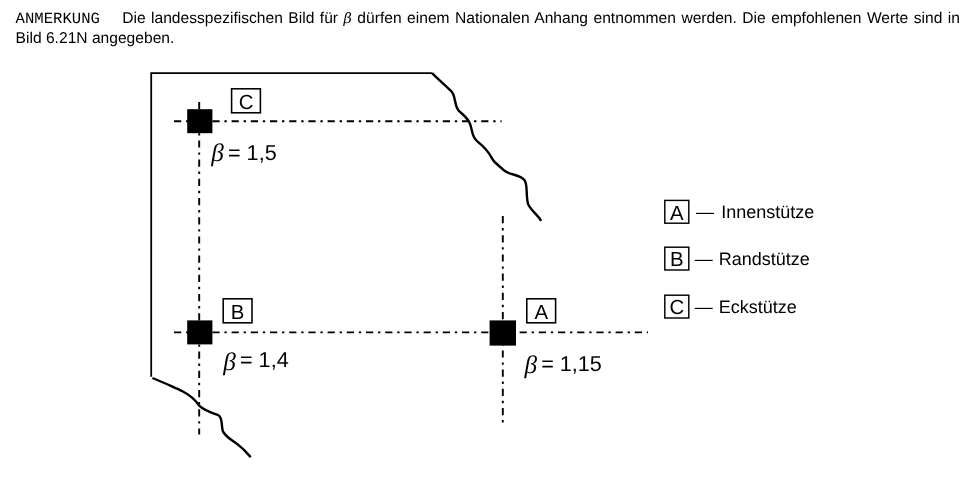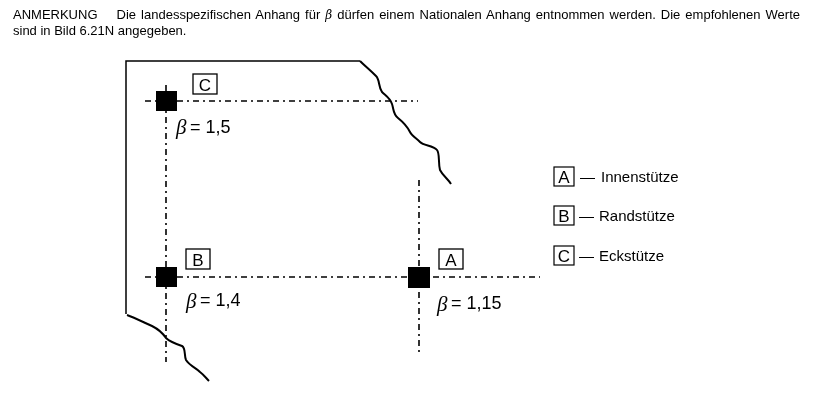--- a/index.html
+++ b/index.html
@@ -1,33 +1,33 @@
 <!DOCTYPE html>
 <html><head>
 <meta charset="utf-8">
 <style>
   html, body { margin: 0; padding: 0; background: #ffffff; }
   body { width: 813px; height: 408px; position: relative; overflow: hidden;
          font-family: "Liberation Sans", sans-serif; color: #000; }
   .note { position: absolute; left: 13px; top: 7px; width: 787px; font-size: 13px; line-height: 16px;
           text-align: justify; text-align-last: left; }
-  .note .lead { margin-right: 14px; }
+  .note .lead { margin-right: 14px; font-family: Liberation Mono, monospace; }
   .note .beta { font-style: italic; font-family: "DejaVu Serif", serif; font-size: 12px; }
   svg { position: absolute; left: 0; top: 0; }
   .lbl { font-family: "Liberation Sans", sans-serif; font-size: 18px; fill: #000; }
   .betatxt { font-family: "Liberation Serif", serif; font-style: italic; font-size: 21px; fill: #000; }
   .legtxt { font-family: "Liberation Sans", sans-serif; font-size: 15px; fill: #000; }
   .boxtxt { font-family: "Liberation Sans", sans-serif; font-size: 17px; fill: #000; }
 </style>
 </head>
 <body>
 
 <div class="note">
   <span class="lead">ANMERKUNG</span>
-  <span>Die landesspezifischen Anhang für</span>
+  <span>Die landesspezifischen Bild für</span>
   <span class="beta">β</span>
   <span>dürfen einem Nationalen Anhang entnommen werden. Die empfohlenen Werte sind in Bild 6.21N angegeben.</span>
 </div>
 
 <svg width="813" height="408" viewBox="0 0 813 408">
 
   <polyline points="126,314 126,61 360,61" fill="none" stroke="#000" stroke-width="1.5"></polyline>
 
   <path d="M360,61 C365,66 370,70 376,76 C380,80 378,86 382,92 C386,96 390,98 392,104 C394,110 393,114 398,118 C403,122 407,126 410,132 C412,136 416,138 420,142 C424,146 433,145 437,150 C440,154 438,162 440,170 C443,176 448,179 451,184" fill="none" stroke="#000" stroke-width="2"></path>
 

